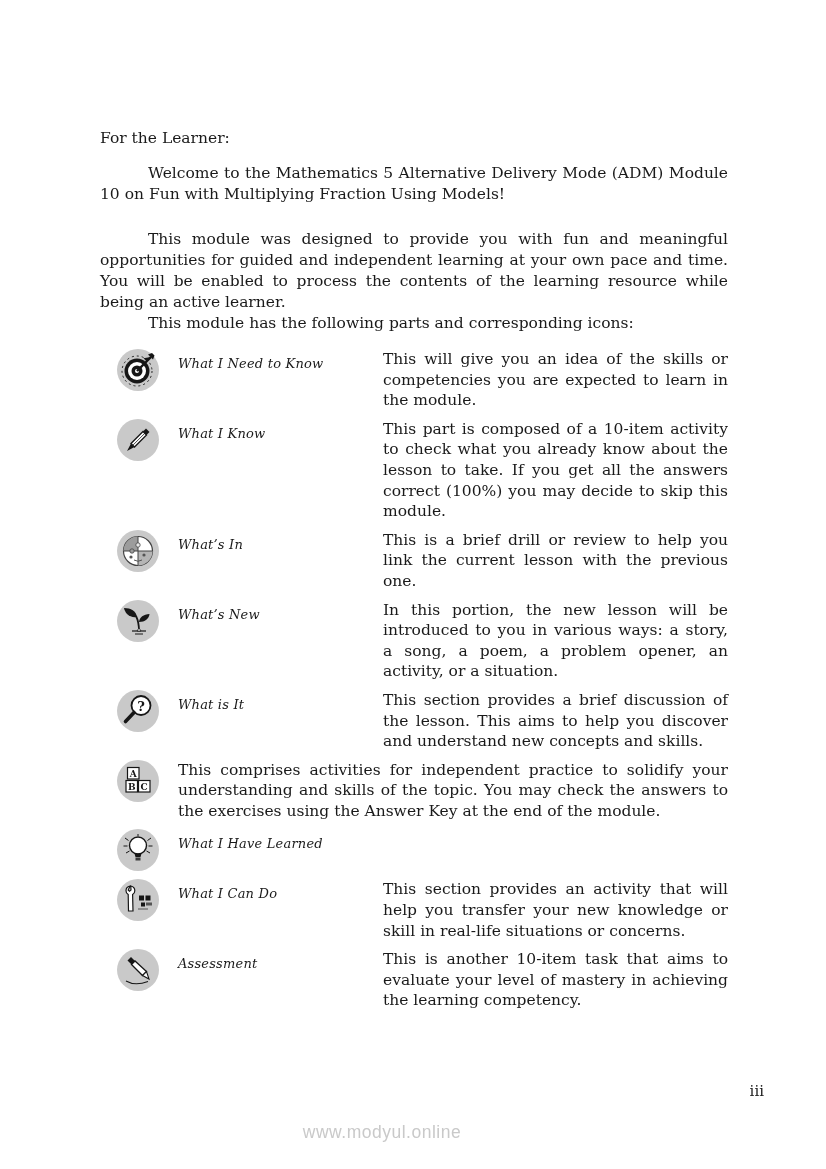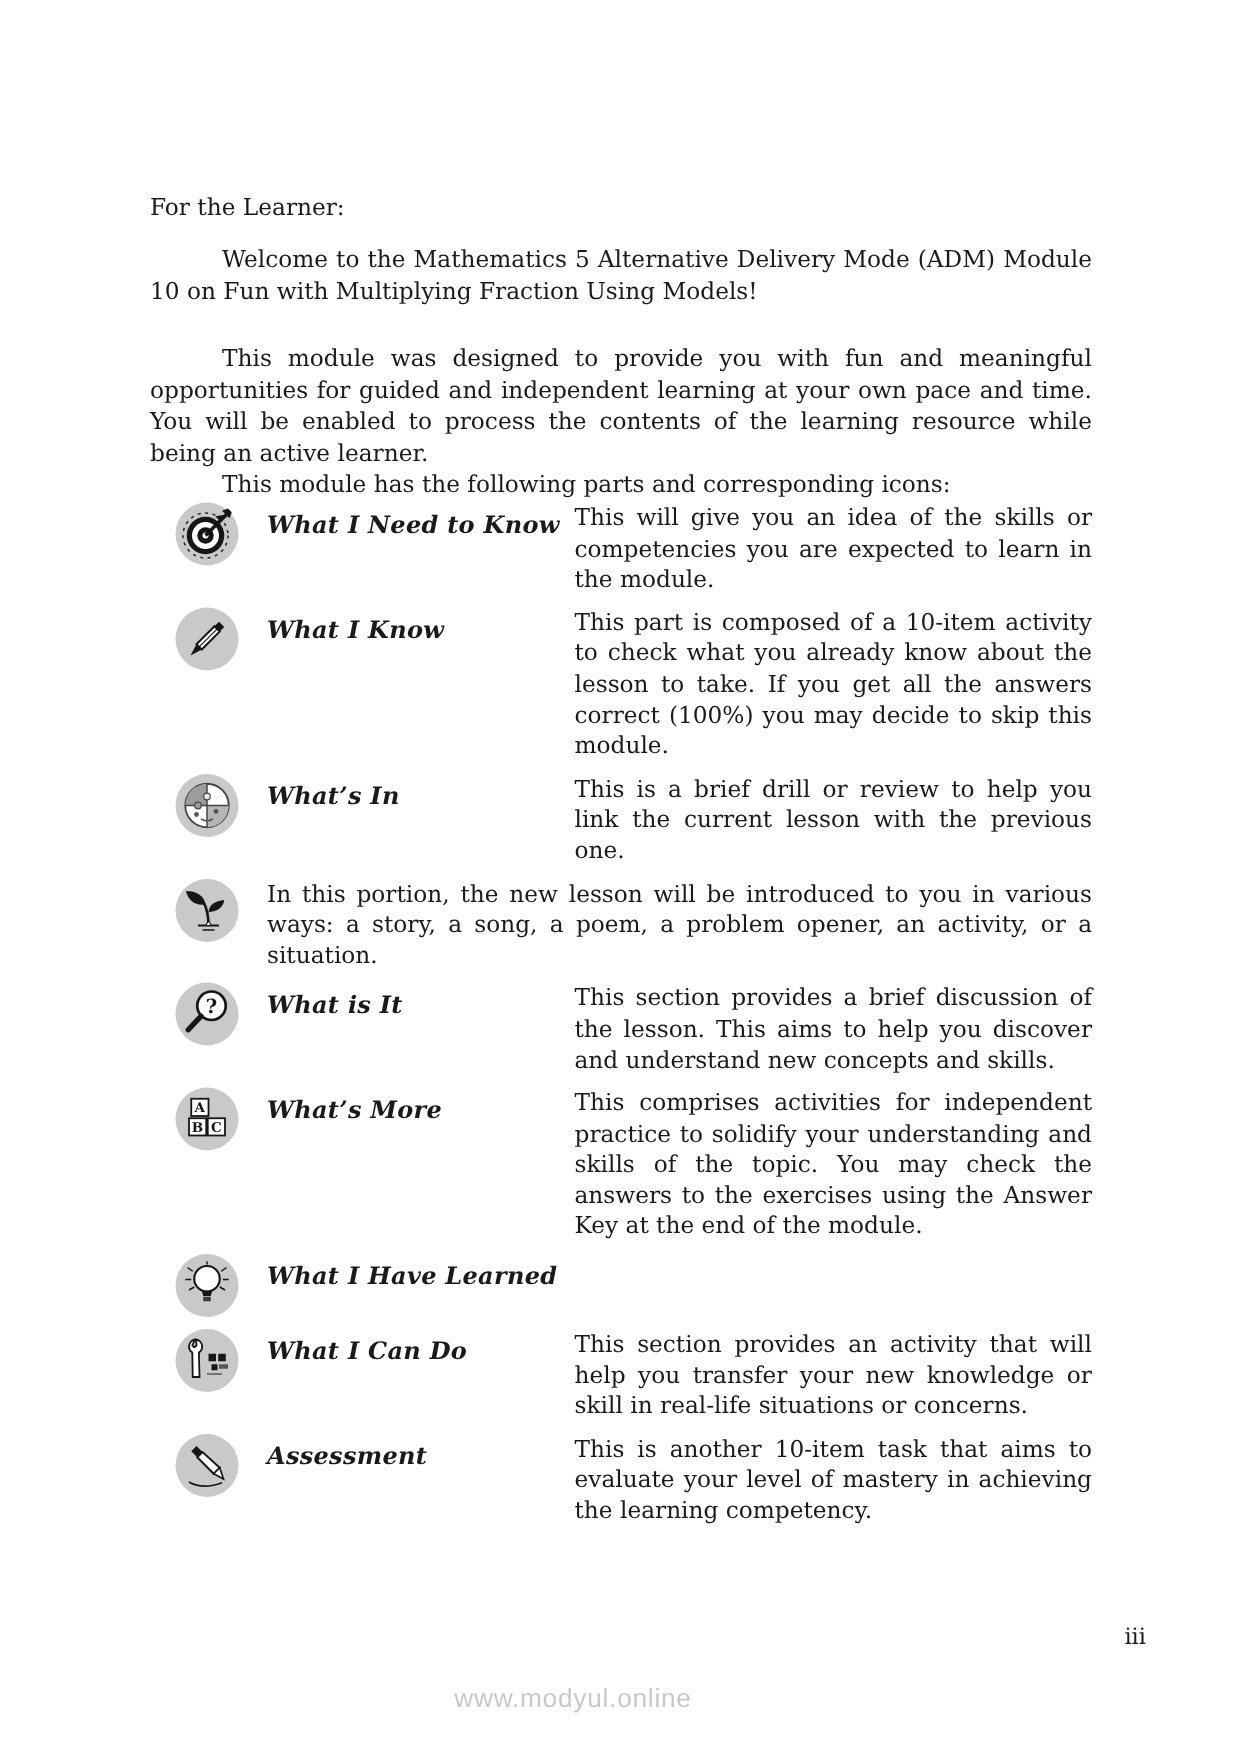--- a/index.html
+++ b/index.html
@@ -28,42 +28,42 @@
     margin-bottom:14px;
     font-weight:normal;
   }
   p.body-par{
     font-size:15.5px;line-height:21px;
     text-align:justify;
     text-indent:48px;
   }
   p.par-1{margin-bottom:24px;}
   p.par-2{}
-  p.par-3{margin-bottom:1px;text-align:left;}
+  p.par-3{margin-bottom:15px;text-align:left;}
   .icon-guide{width:100%;}
   .guide-row{
     display:flex;
     align-items:flex-start;
     margin-bottom:8px;
   }
   .cell-icon{
     flex:0 0 78px;
     padding-left:17px;
   }
   .icon-circle{
     width:42px;height:42px;
     border-radius:50%;
     background:var(--icon-circle);
     display:flex;align-items:center;justify-content:center;
   }
   .icon-circle svg{display:block;}
   .cell-label{
     flex:0 0 205px;
-    font-size:16px;line-height:20px;
-    font-weight:bold;font-style:italic;
+    font-size:13px;line-height:20px;
+    font-weight:normal;font-style:italic;
     padding-top:5px;
     letter-spacing:0.2px;
   }
   .cell-desc{
     flex:1 1 auto;
     font-size:15.5px;line-height:20.6px;
     text-align:justify;
   }
   .page-number{
     position:absolute;
@@ -156,20 +156,21 @@
             <svg width="40" height="40" viewBox="0 0 40 40">
               <path d="M21,30 C21,24 20,19 18,15" stroke="#161616" stroke-width="1.8" fill="none"></path>
               <path d="M19,16 C11,17 7,12 6,7 C13,7 18,10 19,16 Z" fill="#161616"></path>
               <path d="M21,21 C27,21 31,17.5 31.5,13 C25.5,13.5 21.5,16 21,21 Z" fill="#161616"></path>
               <path d="M14,30 L28,30" stroke="#161616" stroke-width="1.2"></path>
               <path d="M17,33 L25,33" stroke="#161616" stroke-width="1"></path>
               <path d="M19,30 l2,-3 l2,3 z" fill="#ffffff" stroke="#161616" stroke-width="0.8"></path>
             </svg>
           </div>
         </div>
+        <div class="cell-label">What’s New</div>
         <div class="cell-desc">In this portion, the new lesson will be introduced to you in various ways: a story, a song, a poem, a problem opener, an activity, or a situation.</div>
       </div>
 
       <div class="guide-row">
         <div class="cell-icon">
           <div class="icon-circle">
             <svg width="40" height="40" viewBox="0 0 40 40">
               <circle cx="23" cy="14.5" r="9.5" fill="#ffffff" stroke="#161616" stroke-width="1.8"></circle>
               <text x="23" y="19.5" font-size="13" font-weight="bold" text-anchor="middle" font-family="DejaVu Serif, serif" fill="#161616">?</text>
               <line x1="16" y1="21.5" x2="7.5" y2="30.5" stroke="#161616" stroke-width="3.6" stroke-linecap="round"></line>
@@ -186,21 +187,20 @@
             <svg width="40" height="40" viewBox="0 0 40 40">
               <rect x="9.5" y="6.5" width="11.5" height="11.5" fill="#ffffff" stroke="#161616" stroke-width="1.2"></rect>
               <text x="15.2" y="15.5" font-size="9" font-weight="bold" text-anchor="middle" font-family="DejaVu Serif, serif" fill="#161616">A</text>
               <rect x="8" y="19.5" width="11.5" height="11.5" fill="#ffffff" stroke="#161616" stroke-width="1.2"></rect>
               <text x="13.7" y="28.5" font-size="9" font-weight="bold" text-anchor="middle" font-family="DejaVu Serif, serif" fill="#161616">B</text>
               <rect x="20.5" y="19.5" width="11.5" height="11.5" fill="#ffffff" stroke="#161616" stroke-width="1.2"></rect>
               <text x="26.2" y="28.5" font-size="9" font-weight="bold" text-anchor="middle" font-family="DejaVu Serif, serif" fill="#161616">C</text>
             </svg>
           </div>
         </div>
-        <div class="cell-label">What’s More</div>
         <div class="cell-desc">This comprises activities for independent practice to solidify your understanding and skills of the topic. You may check the answers to the exercises using the Answer Key at the end of the module.</div>
       </div>
 
       <div class="guide-row">
         <div class="cell-icon">
           <div class="icon-circle">
             <svg width="40" height="40" viewBox="0 0 40 40">
               <circle cx="20" cy="15.5" r="8.5" fill="#ffffff" stroke="#161616" stroke-width="1.4"></circle>
               <path d="M16.5,23.5 h7 l-1,3.5 h-5 z" fill="#161616"></path>
               <rect x="17.5" y="27.5" width="5" height="3" fill="#3a3a3a"></rect>

